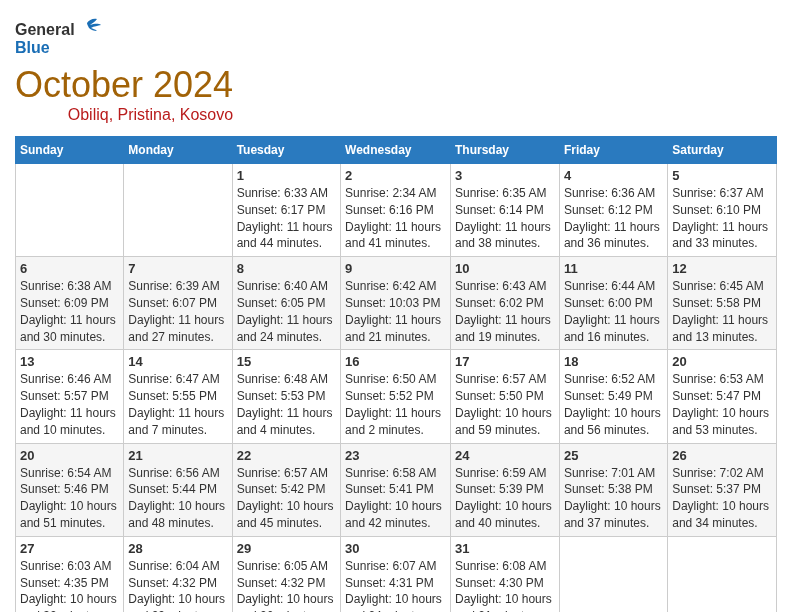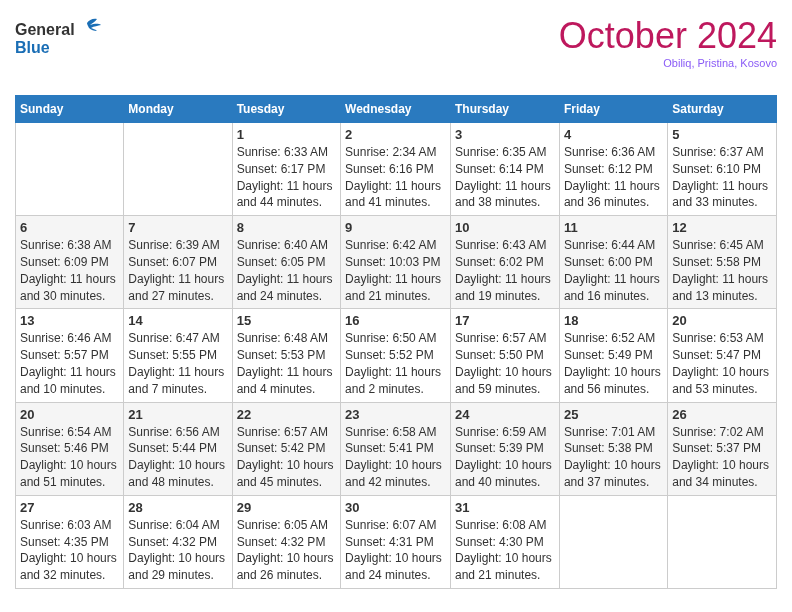--- a/index.html
+++ b/index.html
@@ -1,26 +1,26 @@
 <!DOCTYPE html>
 <html><head>
   <meta charset="utf-8">
   <style>
     * { box-sizing: border-box; margin: 0; padding: 0; }
     body { font-family: Arial, sans-serif; background: #fff; width: 792px; min-height: 612px; }
     
     .page { width: 792px; padding: 15px; }
     
-    .header { display: flex; justify-content: space-between; align-items: flex-start; margin-bottom: 26px; }
+    .header { display: flex; justify-content: space-between; align-items: flex-start; margin-bottom: 12px; flex-direction: column; }
     
     .logo { display: flex; align-items: center; }
     
     .title-block { text-align: right; }
-    .month-title { font-size: 36px; color: #be185d; font-weight: normal; }
-    .location { font-size: 11px; color: #8b5cf6; }
+    .month-title { font-size: 36px; color: #a16207; font-weight: normal; }
+    .location { font-size: 16px; color: #b91c1c; }
     
     .calendar { width: 100%; border-collapse: collapse; font-size: 11px; padding-left: 8px; }
     
     .calendar thead tr th {
       background: #2a7abf;
       color: white;
       padding: 6px 4px;
       text-align: left;
       border: 1px solid #2a7abf;
       font-size: 12px;

